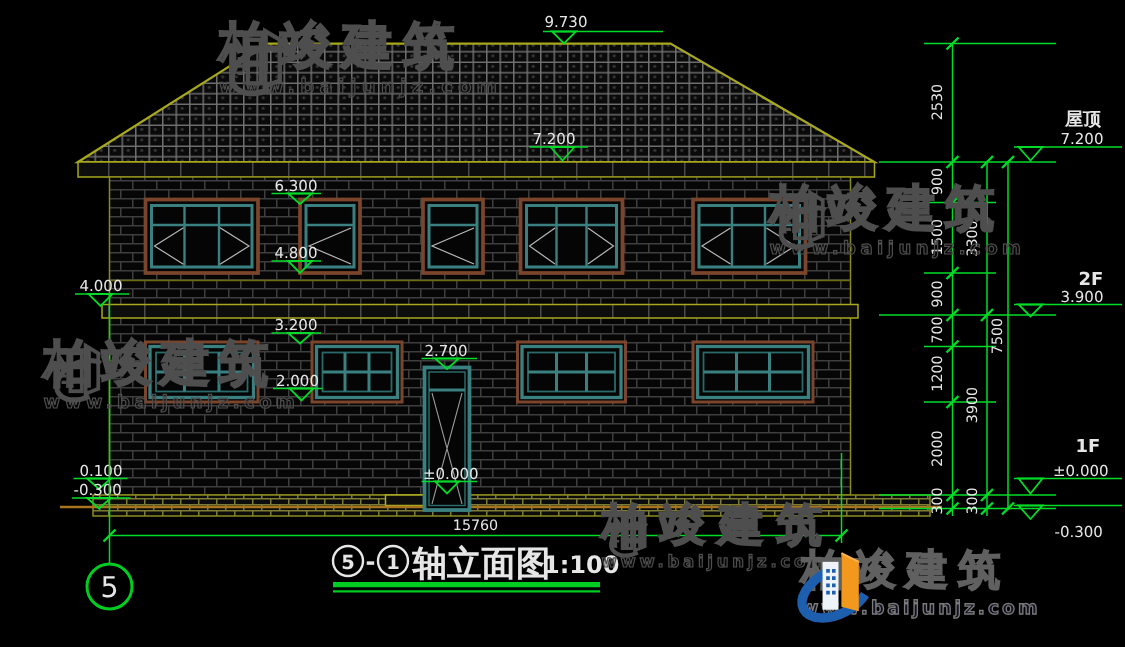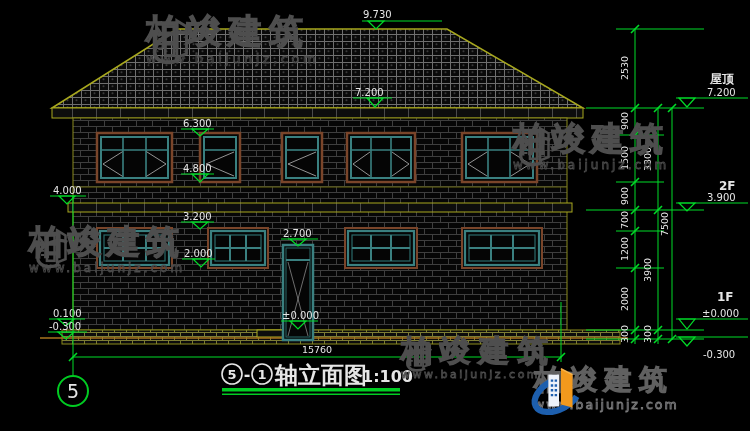--- a/index.html
+++ b/index.html
@@ -12,21 +12,21 @@
   .cntxt{font-size:12px;font-weight:bold;}
   .ttl{font-size:23px;font-weight:bold;}
   .scl{font-size:16px;font-weight:bold;}
   .gln{stroke:#00dc28;stroke-width:1;fill:none;}
   .gtk{stroke:#00dc28;stroke-width:1.6;fill:none;}
   .gtr{stroke:#00dc28;stroke-width:1.2;fill:none;}
   .wm{position:absolute;display:flex;align-items:flex-start;pointer-events:none;}
   .wm-col{display:flex;flex-direction:column;}
   .wm-brand{font-weight:bold;line-height:1;color:rgba(25,25,25,.25);
             -webkit-text-stroke:1.4px #4e4e4e;white-space:nowrap;}
-  .wm-url{font-weight:normal;color:rgba(25,25,25,.25);-webkit-text-stroke:.8px #4e4e4e;
+  .wm-url{font-weight:bold;color:rgba(25,25,25,.25);-webkit-text-stroke:.8px #4e4e4e;
           white-space:nowrap;}
   .wm-mark{color:#4e4e4e;}
   #wm-top .wm-brand{font-size:34px;letter-spacing:7px;}
   #wm-top .wm-url{font-size:13px;letter-spacing:3.5px;margin-top:3px;}
   #wm-midright .wm-brand,#wm-midleft .wm-brand{font-size:33px;letter-spacing:6px;}
   #wm-midright .wm-url,#wm-midleft .wm-url{font-size:12px;letter-spacing:3px;margin-top:3px;}
   #wm-botcenter .wm-brand{font-size:30px;letter-spacing:9px;}
   #wm-botcenter .wm-url{font-size:11px;letter-spacing:2.5px;margin-top:2px;}
   #logo-color .wm-brand{font-size:28px;letter-spacing:7px;color:#161616;
                         -webkit-text-stroke:1.1px #606060;}

